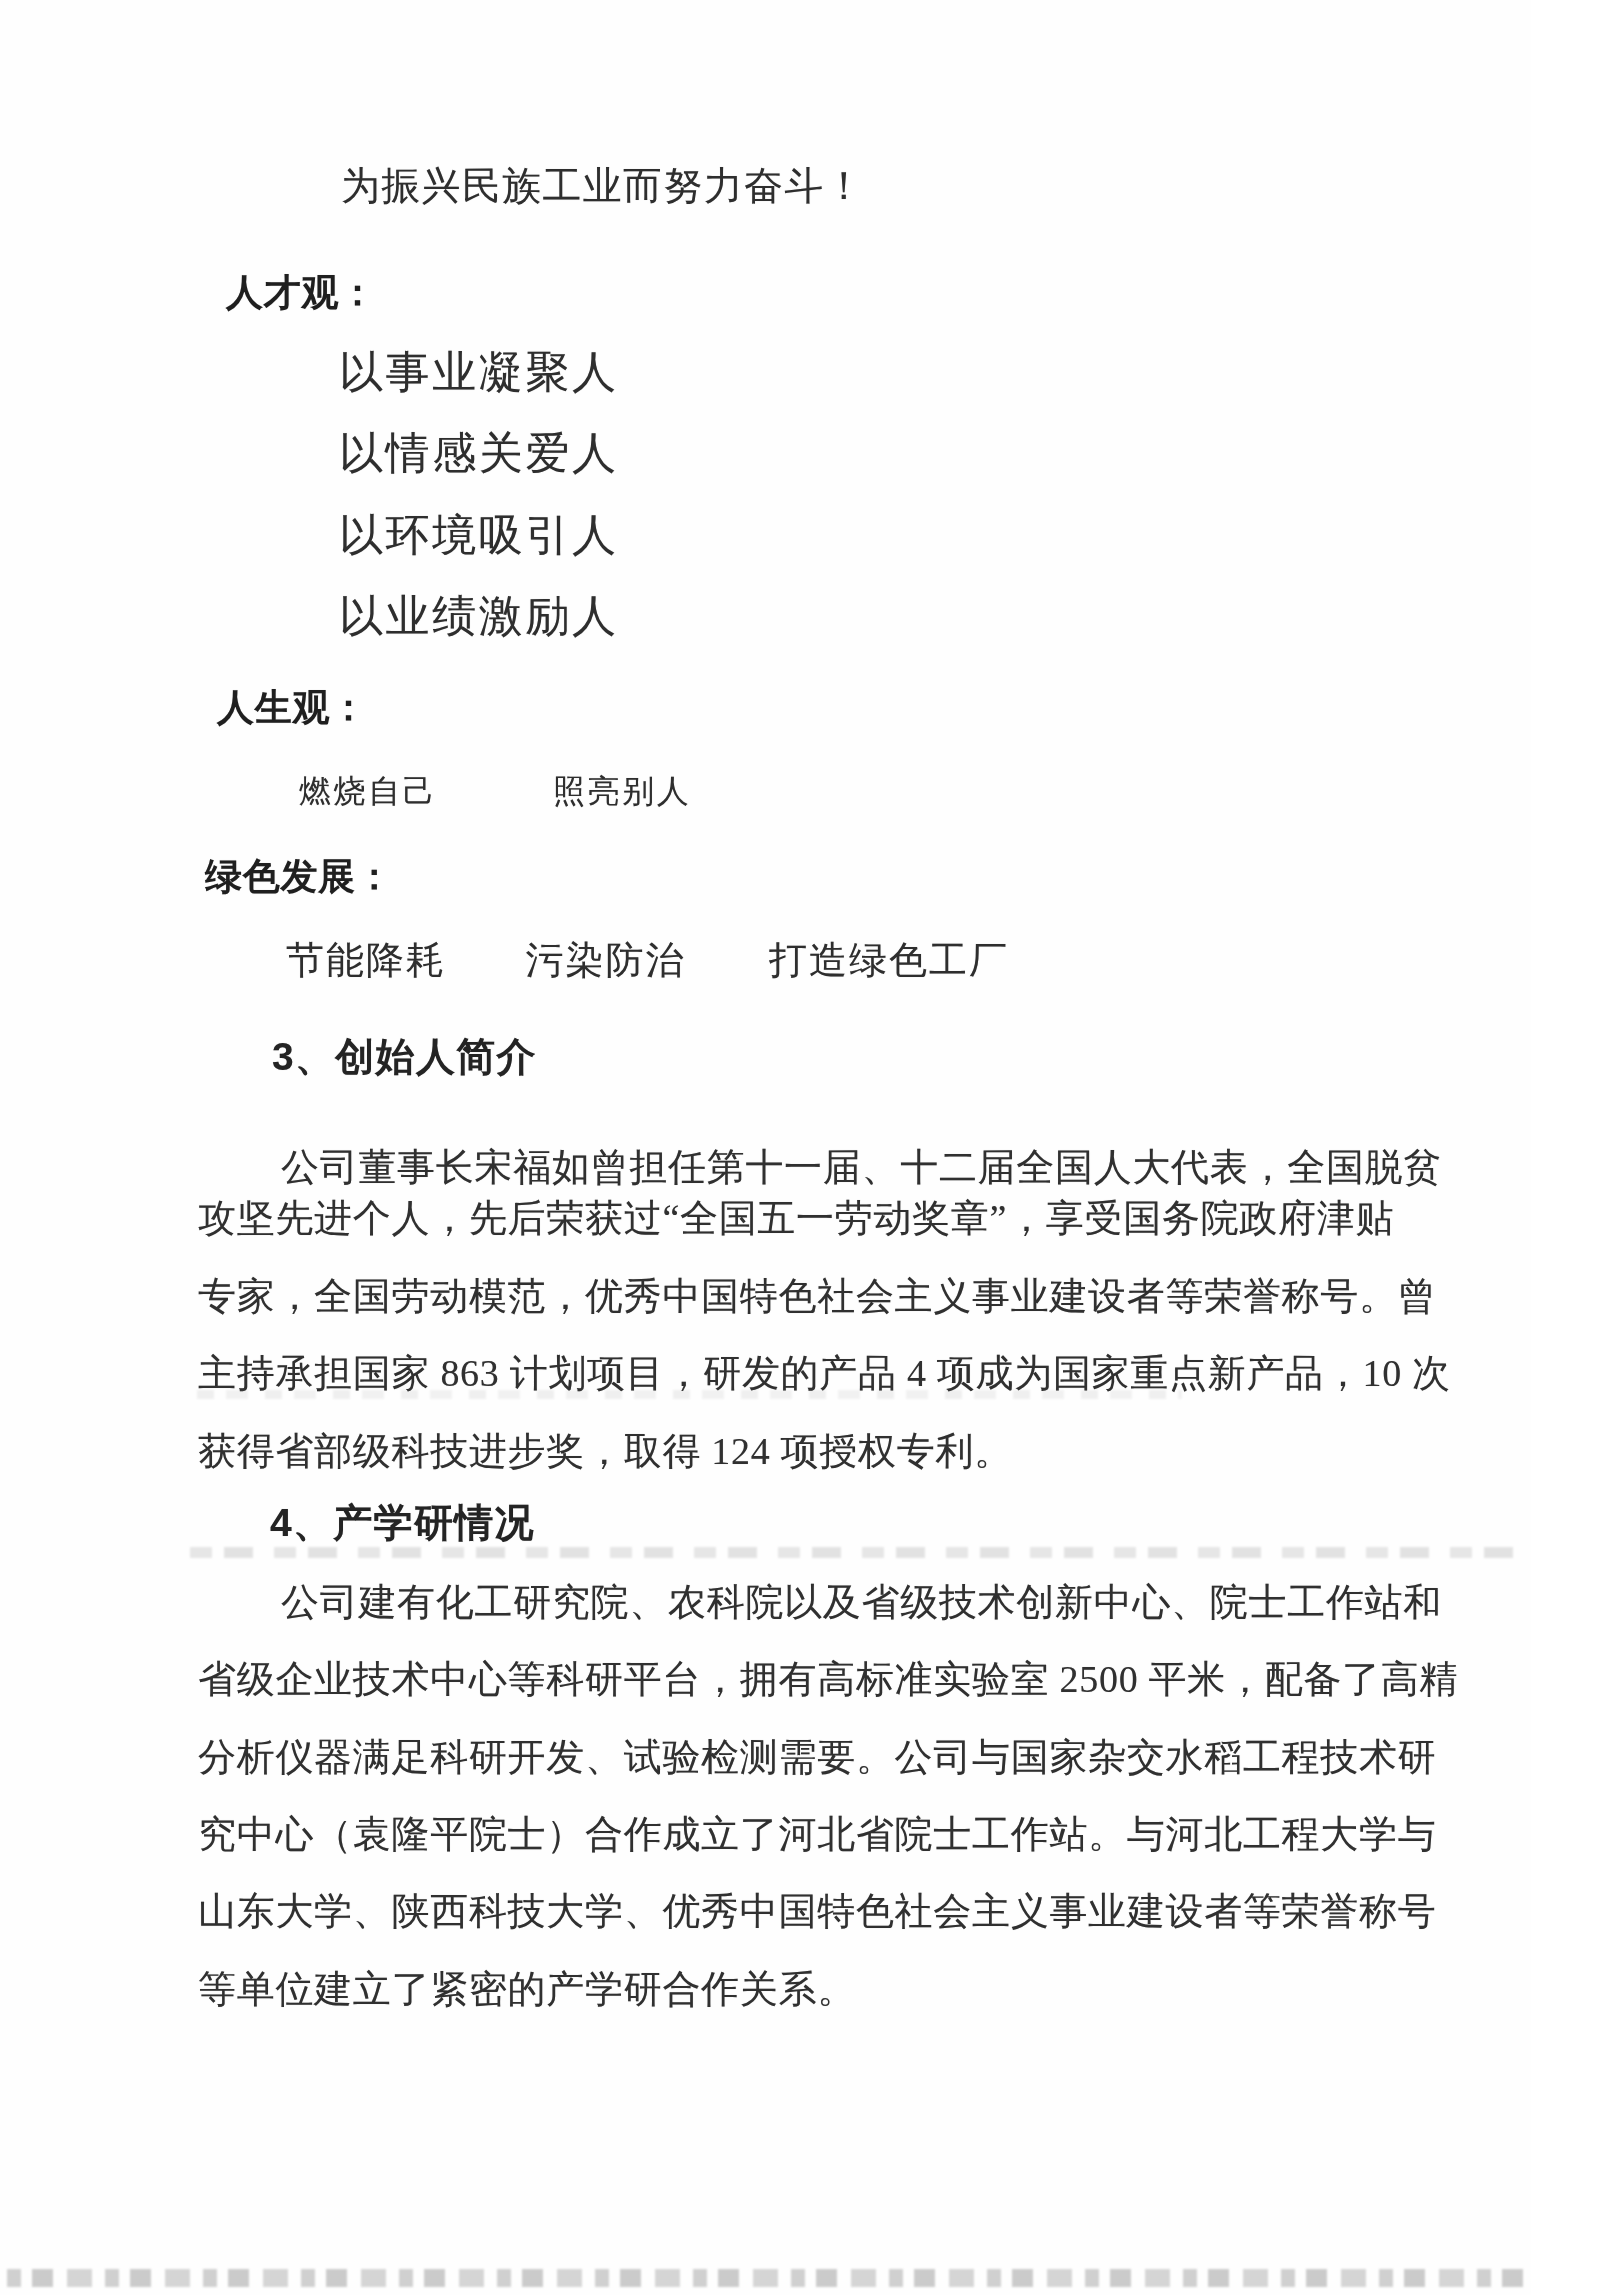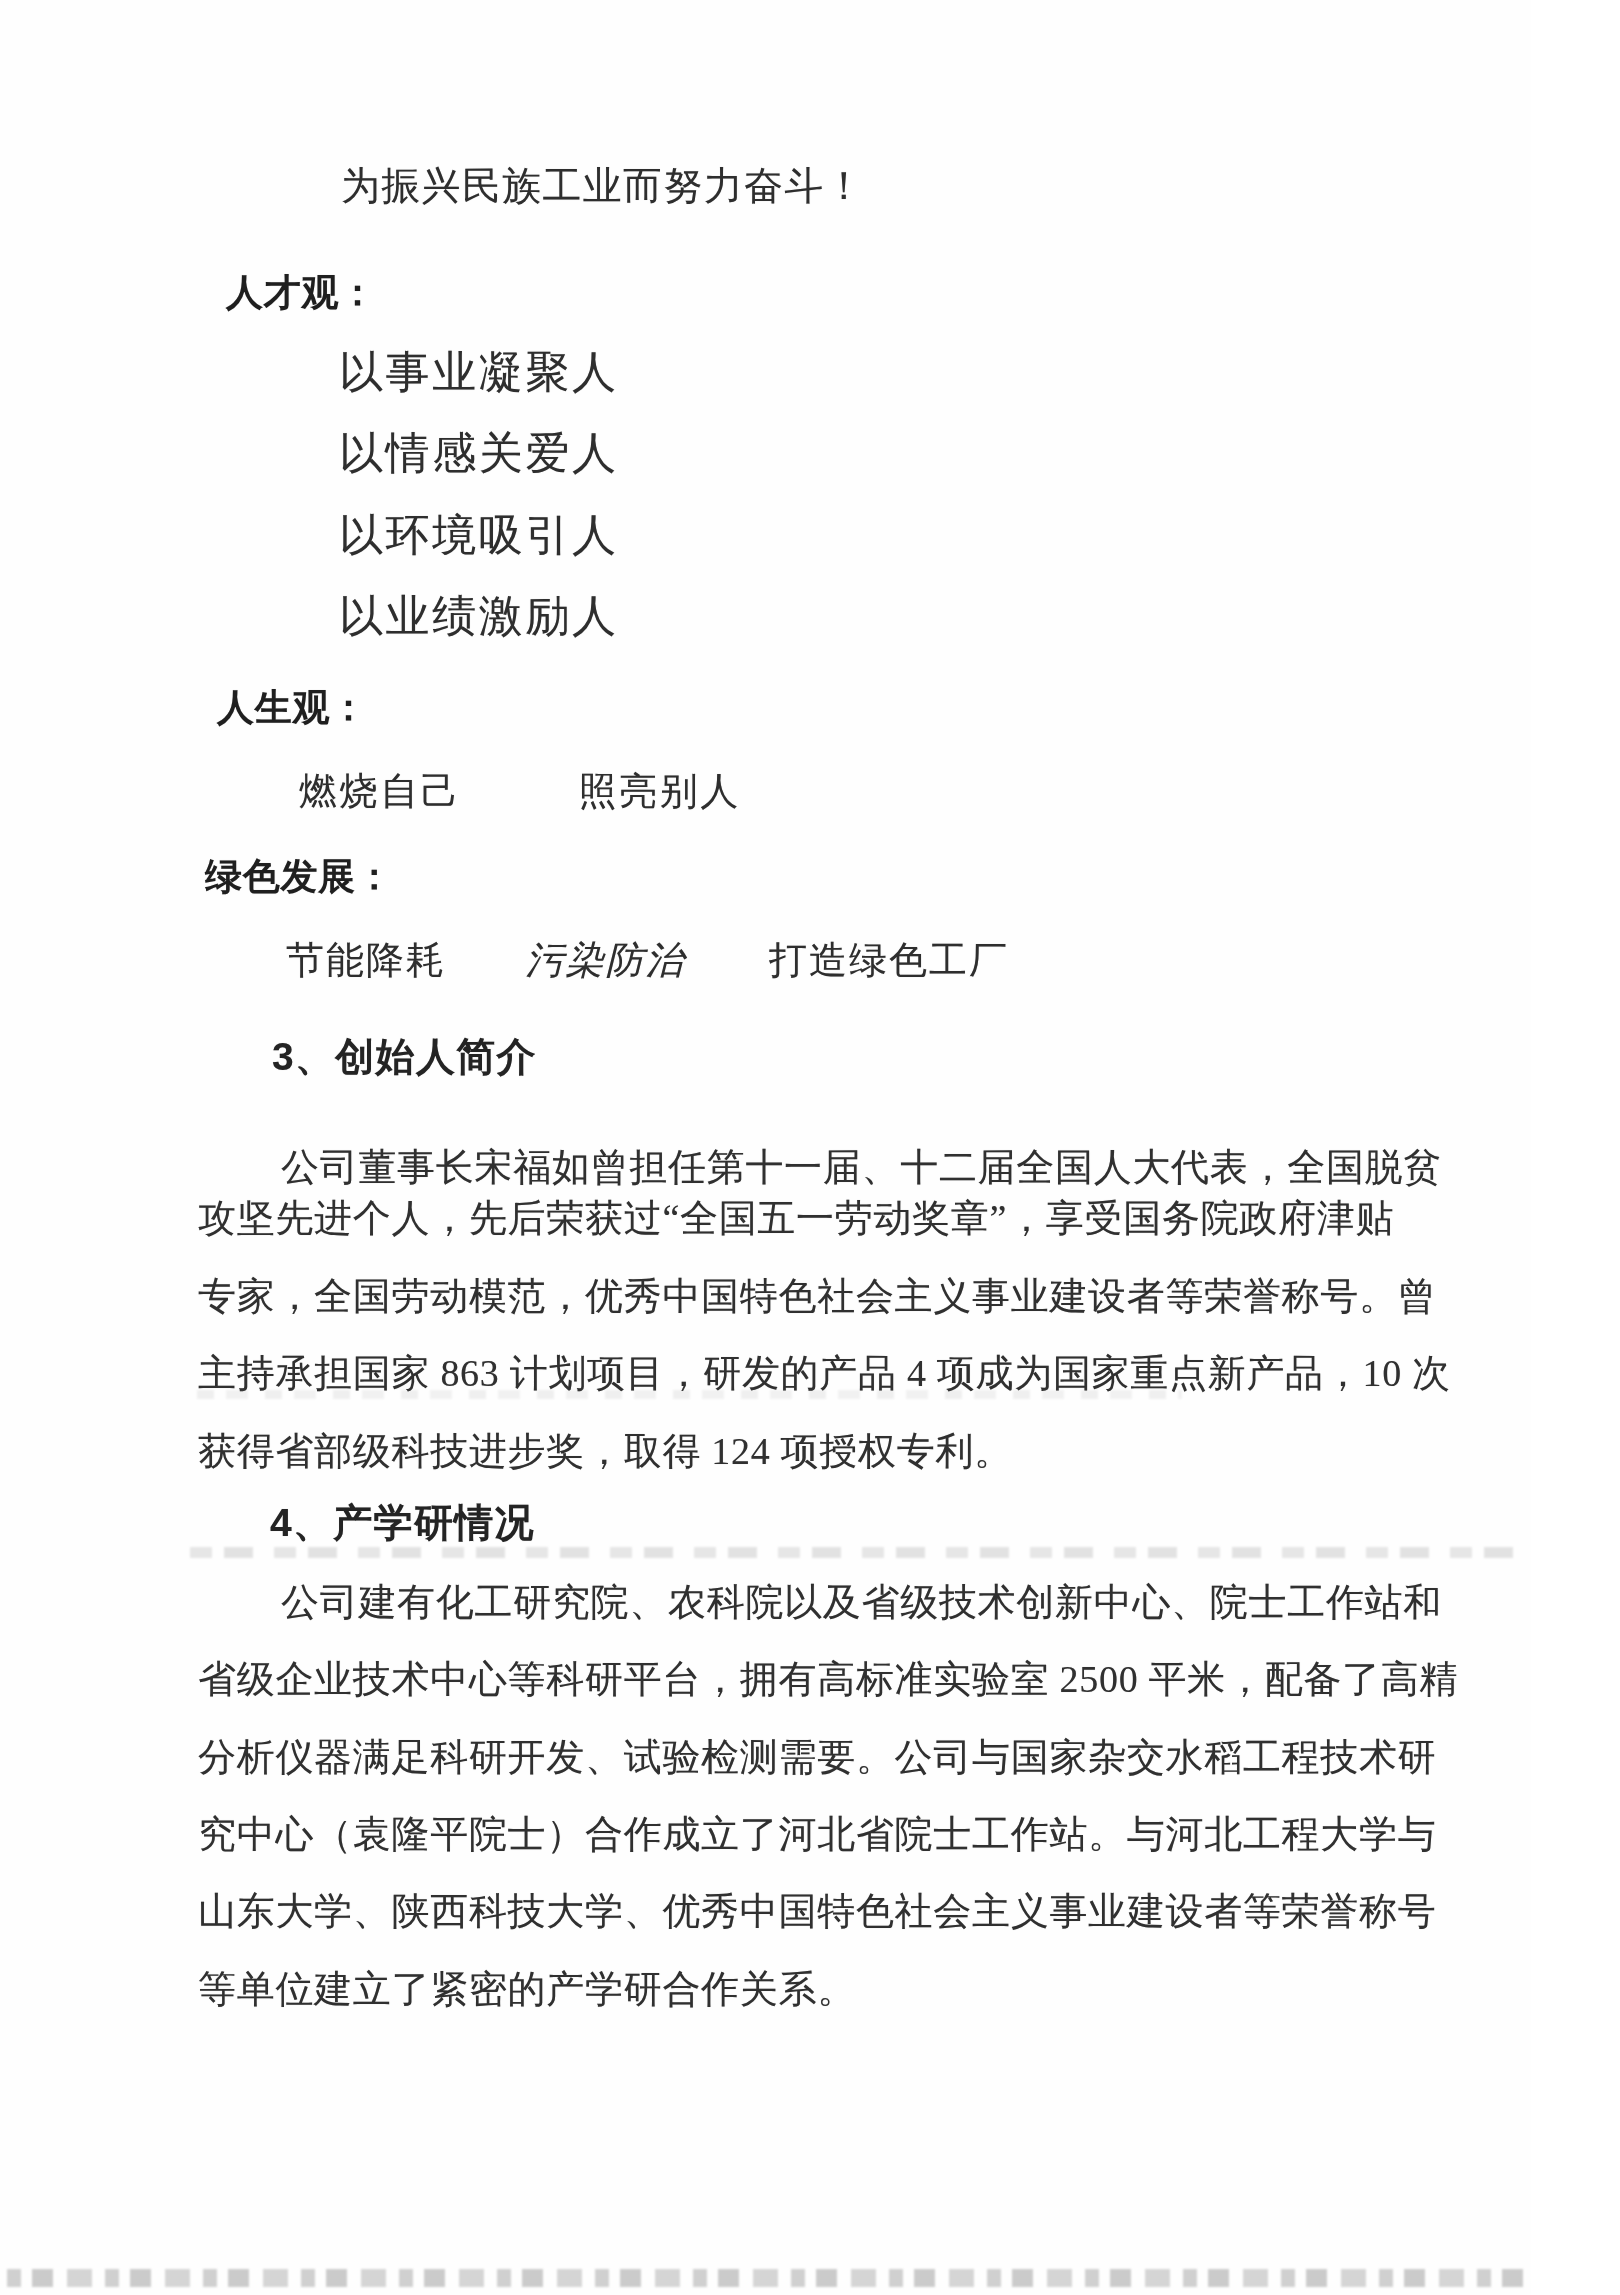--- a/index.html
+++ b/index.html
@@ -38,25 +38,25 @@
   .h-talent { left: 226px; top: 274px; font-size: 37px; line-height: 37px; letter-spacing: 0.7px; }
   .h-life   { left: 217px; top: 689px; font-size: 37px; line-height: 37px; letter-spacing: 0.7px; }
   .h-green  { left: 205px; top: 858px; font-size: 37px; line-height: 37px; letter-spacing: 0.7px; }
 
   .value-line { left: 339px; font-size: 44px; line-height: 38px; letter-spacing: 2.6px; }
   .v1 { top: 354px; }
   .v2 { top: 435px; }
   .v3 { top: 517px; }
   .v4 { top: 598px; }
 
-  .life-line { left: 299px; top: 772px; font-size: 38px; line-height: 38px; letter-spacing: 2.6px; }
+  .life-line { left: 299px; top: 772px; font-size: 32px; line-height: 38px; letter-spacing: 2.6px; }
   .life-line .gap { margin-left: 105px; }
 
   .green-line { left: 286px; top: 941px; font-size: 38px; line-height: 38px; letter-spacing: 2px; }
-  .green-line .gap1 { margin-left: 68px; font-style: italic; }
+  .green-line .gap1 { margin-left: 68px; }
   .green-line .gap2 { margin-left: 72px; }
 
   .sec-heading {
     font-family: "Liberation Sans", "DejaVu Sans", sans-serif;
     font-weight: 700;
     color: #242424;
     font-size: 39px; line-height: 39px; letter-spacing: 1.3px;
   }
   .h3 { left: 272px; top: 1037px; }
   .h4 { left: 270px; top: 1503px; }

